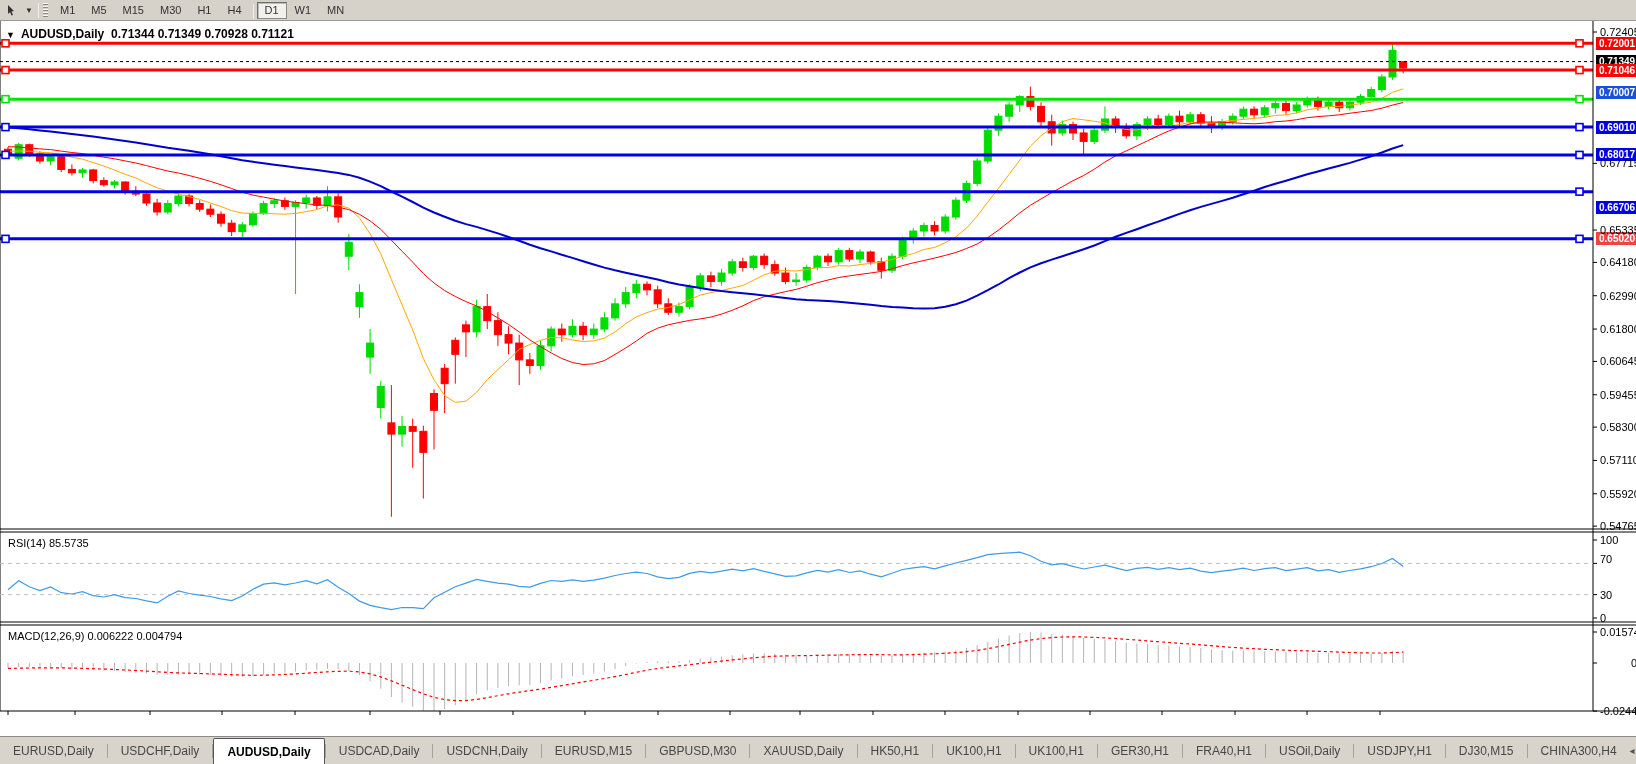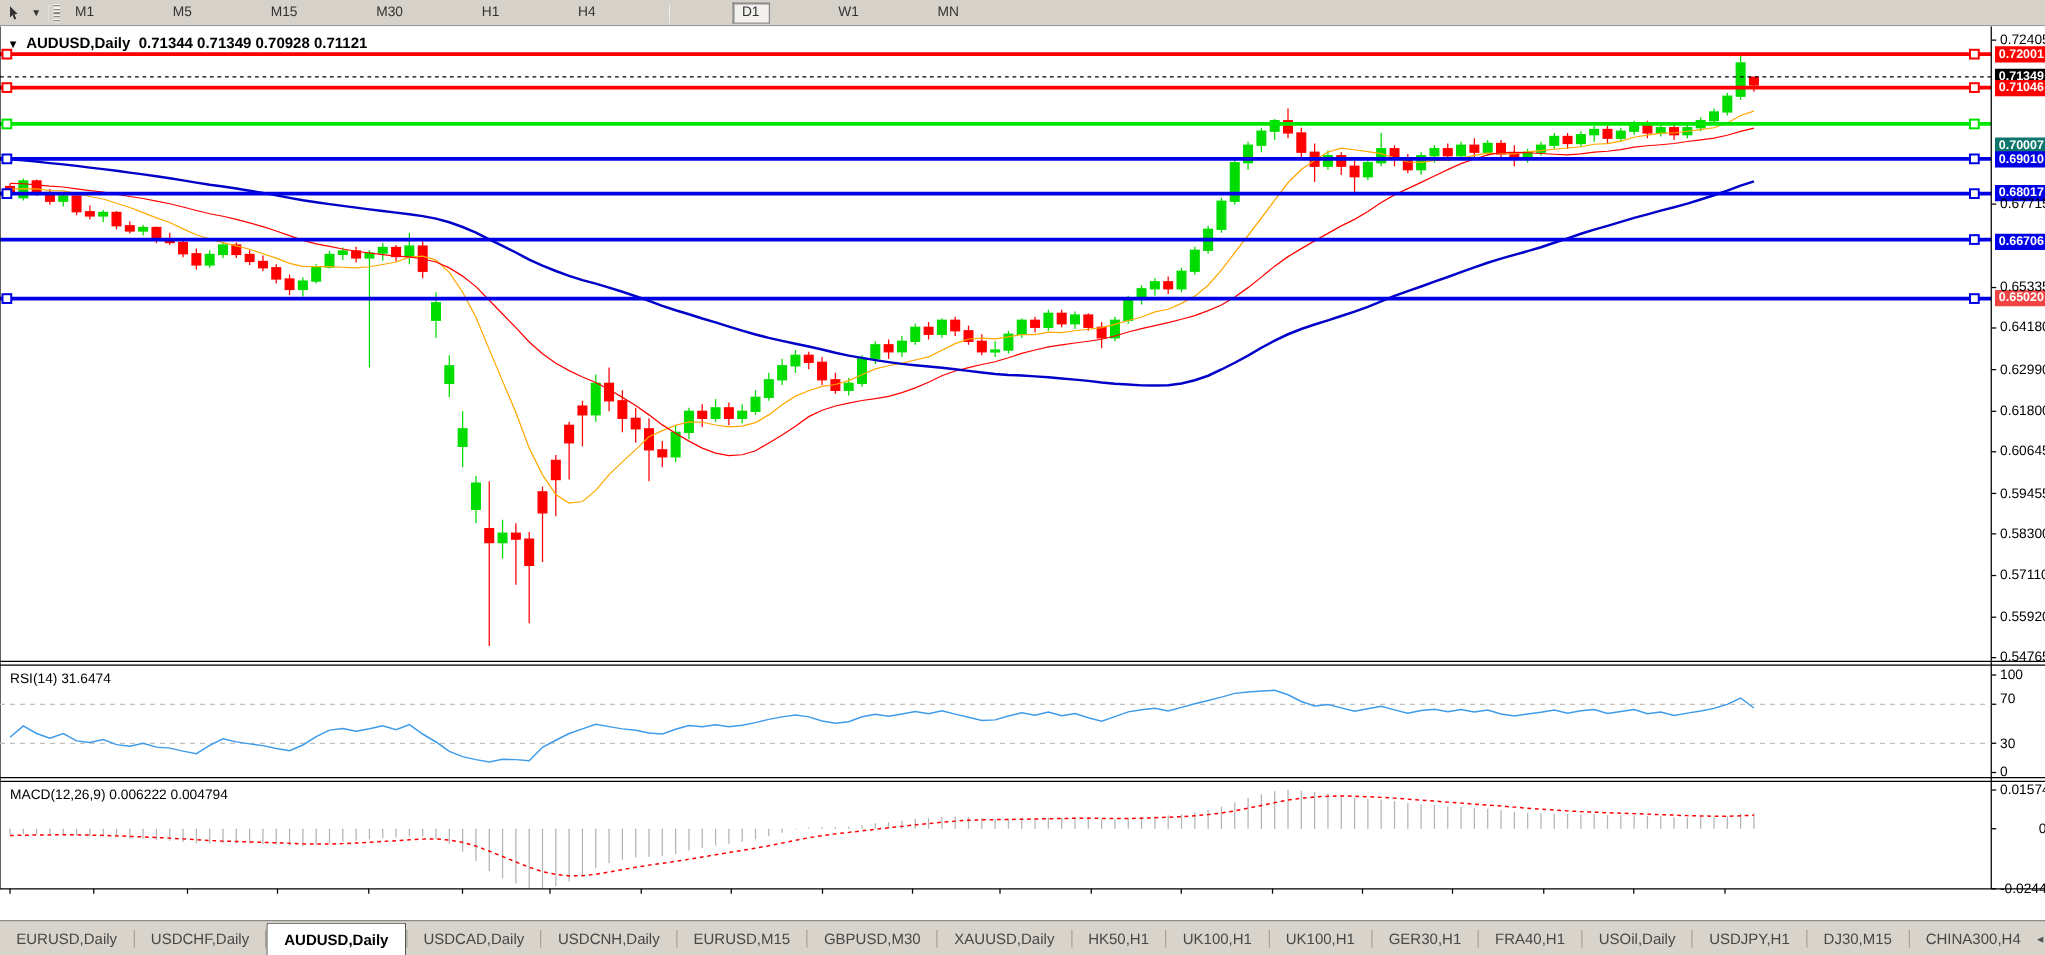--- a/index.html
+++ b/index.html
@@ -52,21 +52,21 @@
 <div id="app">
   <div id="toolbar">
     <div class="tb-icon">
       <svg width="14" height="14" viewBox="0 0 14 14">
         <path d="M2 2 L8 8 L5.5 8.5 L7 12 L5.5 12.5 L4 9 L2 11 Z" fill="#333"></path>
       </svg>
     </div>
     <div class="tb-dd">▼</div>
     <div class="tb-sep"></div>
     <div class="tb-grip"></div>
-    <div id="tf-buttons" style="display:flex;align-items:flex-end;gap:47px;">
+    <div id="tf-buttons" style="display:flex;align-items:flex-end;">
         <div class="tf-btn">M1</div>
         <div class="tf-btn">M5</div>
         <div class="tf-btn">M15</div>
         <div class="tf-btn">M30</div>
         <div class="tf-btn">H1</div>
         <div class="tf-btn">H4</div>
         <div class="tb-sep"></div>
         <div class="tf-btn active">D1</div>
         <div class="tf-btn">W1</div>
         <div class="tf-btn">MN</div>
@@ -549,30 +549,30 @@
         <line x1="1018" y1="690" x2="1018" y2="694" stroke="#000"></line>
         <line x1="1090" y1="690" x2="1090" y2="694" stroke="#000"></line>
         <line x1="1162" y1="690" x2="1162" y2="694" stroke="#000"></line>
         <line x1="1235" y1="690" x2="1235" y2="694" stroke="#000"></line>
         <line x1="1307" y1="690" x2="1307" y2="694" stroke="#000"></line>
         <line x1="1380" y1="690" x2="1380" y2="694" stroke="#000"></line>
       </svg>
     <div id="chart-title">
       <span class="dd">▼</span><span>AUDUSD,Daily</span>&nbsp;&nbsp;<span>0.71344</span>&nbsp;<span>0.71349</span>&nbsp;<span>0.70928</span>&nbsp;<span>0.71121</span>
     </div>
-    <div class="pane-lbl" id="rsi-label" style="top:516px;">RSI(14) 31.6474</div>
+    <div class="pane-lbl" id="rsi-label" style="top:516px;">RSI(14) 85.5735</div>
     <div class="pane-lbl" id="macd-label" style="top:609px;">MACD(12,26,9) 0.006222 0.004794</div>
     <div id="overlay-labels">
         <div class="hline-lbl" style="top: 34.0798px; background: rgb(0, 0, 0);">0.71349</div>
         <div class="hline-lbl" style="top: 15.8165px; background: rgb(255, 0, 0);">0.72001</div>
         <div class="hline-lbl" style="top: 42.5672px; background: rgb(255, 0, 0);">0.71046</div>
-        <div class="hline-lbl" style="top: 89px; background: #0f766e;">0.70007</div>
+        <div class="hline-lbl" style="top: 65px; background: #1d4ed8;">0.70007</div>
         <div class="hline-lbl" style="top: 99.598px; background: rgb(0, 0, 230);">0.69010</div>
         <div class="hline-lbl" style="top: 127.413px; background: rgb(0, 0, 230);">0.68017</div>
-        <div class="hline-lbl" style="top: 166px; background: rgb(0, 0, 230);">0.66706</div>
+        <div class="hline-lbl" style="top: 180px; background: rgb(0, 0, 230);">0.66706</div>
         <div class="hline-lbl" style="top: 211.363px; background: #ef4444;">0.65020</div>
         <div class="axis-price-lbl" style="top: 5px;">0.72405</div>
         <div class="axis-price-lbl" style="top: 136.373px;">0.67715</div>
         <div class="axis-price-lbl" style="top: 203.039px;">0.65335</div>
         <div class="axis-price-lbl" style="top: 235.392px;">0.64180</div>
         <div class="axis-price-lbl" style="top: 268.725px;">0.62990</div>
         <div class="axis-price-lbl" style="top: 302.059px;">0.61800</div>
         <div class="axis-price-lbl" style="top: 334.412px;">0.60645</div>
         <div class="axis-price-lbl" style="top: 367.745px;">0.59455</div>
         <div class="axis-price-lbl" style="top: 400.098px;">0.58300</div>

